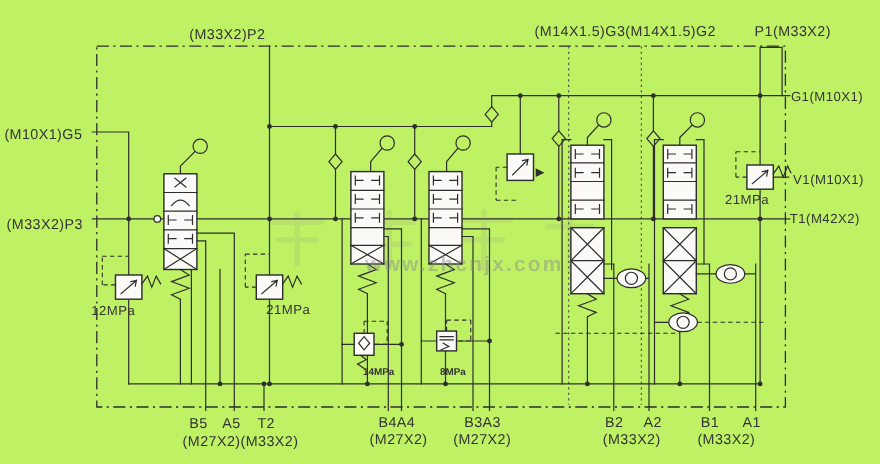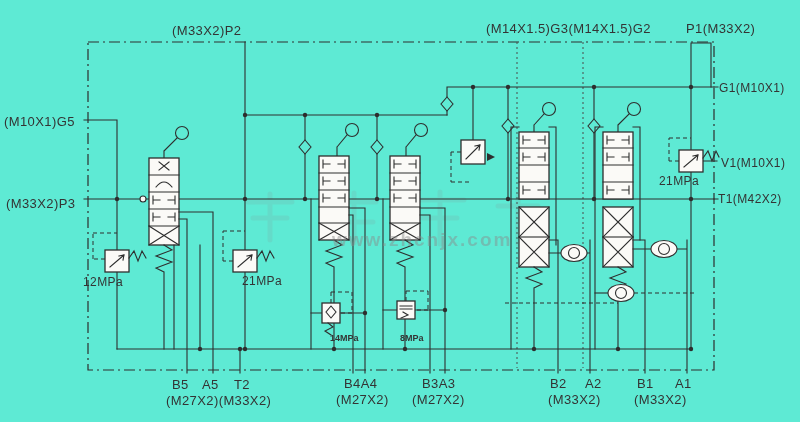--- a/index.html
+++ b/index.html
@@ -1,17 +1,17 @@
 <!DOCTYPE html>
 <html><head>
 <meta charset="utf-8">
 <style>
   html,body{margin:0;padding:0;background:#e8e8e6;}
   .screen{
-    position:relative;width:800px;height:422px;background:#5eead4;
+    position:relative;width:800px;height:422px;background:#bef264;
     font-family:"Liberation Sans",sans-serif;overflow:hidden;
   }
   svg{display:block}
   .ln{stroke:#2e2e2e;stroke-width:1.1;fill:none;stroke-linecap:square}
   .ln2{stroke:#2e2e2e;stroke-width:1.3;fill:none}
   .dd{stroke:#2e2e2e;stroke-width:1.2;fill:none;stroke-dasharray:11 4 2 4}
   .dt{stroke:#4a4a4a;stroke-width:1;fill:none;stroke-dasharray:2 3}
   .da{stroke:#2e2e2e;stroke-width:1;fill:none;stroke-dasharray:4 3}
   .bg{fill:#fbfaf7}
   .dot{fill:#2e2e2e;stroke:none}

